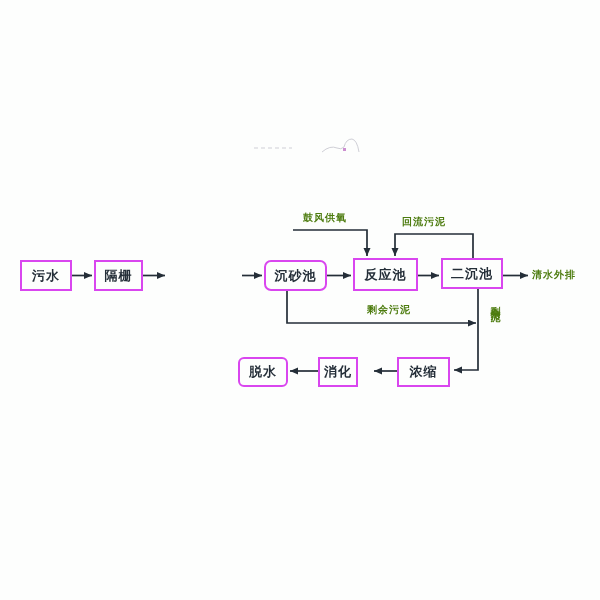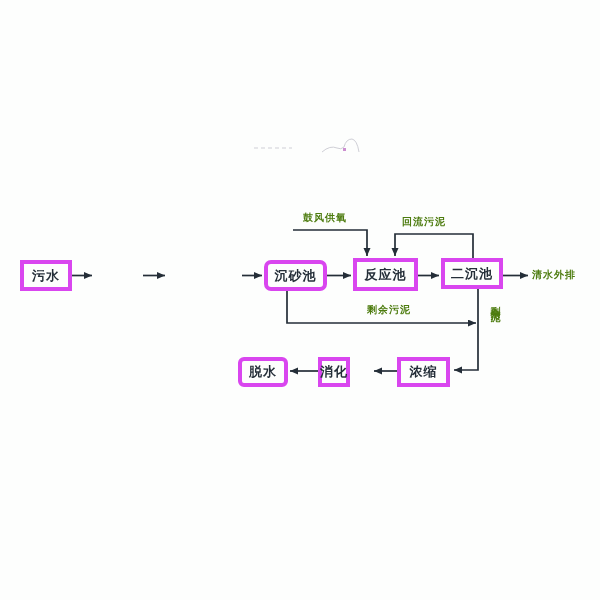--- a/index.html
+++ b/index.html
@@ -7,21 +7,21 @@
     position:relative;
     width:600px;height:600px;
     background:#fdfefd;
     font-family:"DejaVu Sans","Liberation Sans",sans-serif;
     overflow:hidden;
   }
   .wires{position:absolute;left:0;top:0;width:600px;height:600px;}
   .node{
     position:absolute;
     box-sizing:border-box;
-    border:4px solid #d946ef;
+    border:2px solid #d946ef;
     background:#fdfefd;
     color:#242e38;
     display:flex;align-items:center;justify-content:center;
     font-size:13px;font-weight:bold;
     letter-spacing:1px;
     white-space:nowrap;
   }
   .edge-label{
     position:absolute;
     color:#4d7c0f;
@@ -63,31 +63,32 @@
 
     <g>
       <line x1="254" y1="148" x2="292" y2="148" stroke="#cfcfd6" stroke-width="1" stroke-dasharray="4,3"></line>
       <path d="M322,152 Q330,145 337,148 Q341,150 344,147 Q346,139 352,139 Q357,140 359,152" stroke="#cfcfd6" stroke-width="1" fill="none"></path>
       <rect x="343" y="148" width="3" height="3" fill="#cc8fd0"></rect>
     </g>
   </svg>
 
   <div class="node" style="left:20px;top:260px;width:52px;height:31px;">污水</div>
 
+  <div class="node" style="left:94px;top:260px;width:49px;height:31px;">隔栅</div>
 
 
   <div class="node" style="left:264px;top:260px;width:63px;height:31px;border-radius:7px;">沉砂池</div>
 
   <div class="node" style="left:353px;top:258px;width:65px;height:33px;">反应池</div>
 
   <div class="node" style="left:441px;top:258px;width:62px;height:31px;">二沉池</div>
 
   <div class="node" style="left:397px;top:357px;width:53px;height:30px;">浓缩</div>
 
-  <div class="node" style="left:318px;top:357px;width:32px;height:30px;">消化</div>
+  <div class="node" style="left:318px;top:357px;width:40px;height:30px;">消化</div>
 
   <div class="node" style="left:238px;top:357px;width:50px;height:30px;border-radius:6px;">脱水</div>
 
   <div class="edge-label" style="left:303px;top:211px;">鼓风供氧</div>
 
   <div class="edge-label" style="left:402px;top:209px;margin-top:6px;">回流污泥</div>
 
   <div class="edge-label" style="left:367px;top:303px;">剩余污泥</div>
 
   <div class="edge-label vertical" style="left:488px;top:298px;height:64px;">剩余污泥</div>

